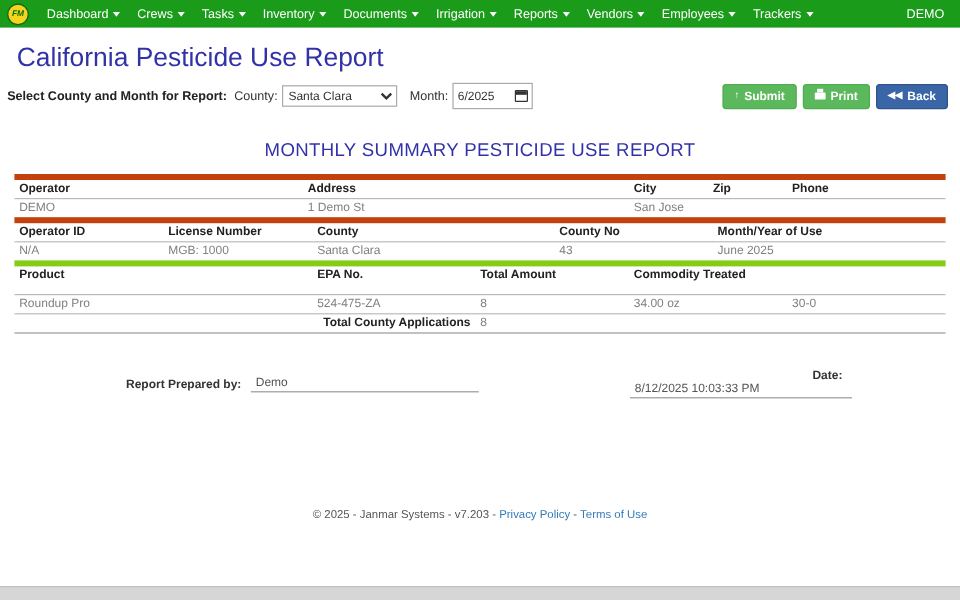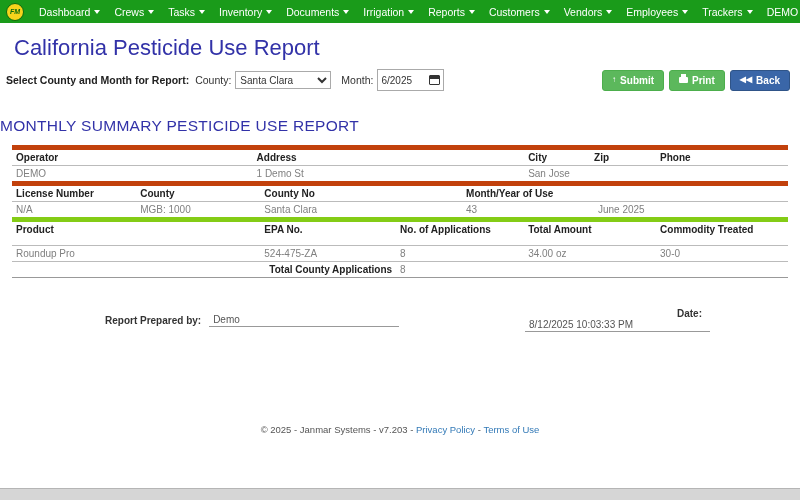--- a/index.html
+++ b/index.html
@@ -42,21 +42,21 @@
     cursor: pointer; border: 1px solid transparent; }
   .btn-green { background: #5cb85c; border-color: #4cae4c; }
   .btn-blue  { background: #3a66a8; border-color: #2f5488; }
   .icon-print { display: inline-block; width: 9px; height: 6px; background: #fff;
     border-radius: 1px; position: relative; }
   .icon-print::before { content: ""; position: absolute; top: -3px; left: 2px; width: 5px;
     height: 3px; background: #fff; }
   .arrow-sm { font-size: 8px; line-height: 1; }
 
   
-  .report-heading { color: #3232a8; font-size: 15.5px;
+  .report-heading { text-align: center; color: #3232a8; font-size: 15.5px;
     font-weight: normal; margin: 26px 0 10px 0; letter-spacing: 0.3px; }
 
   .report-table { margin: 0 12px; font-size: 10px; }
   .trow { display: grid; align-items: center; min-height: 13px; padding: 1px 0; }
   .trow.s1 { grid-template-columns: 31% 35% 8.5% 8.5% 17%; }
   .trow.s2 { grid-template-columns: 16% 16% 26% 17% 25%; }
   .trow.s3 { grid-template-columns: 32% 17.5% 16.5% 17% 17%; }
   .trow > div { padding: 1px 4px; }
   .hrow { border-top: 5px solid #c2410c; font-weight: bold; color: #222; }
   .hrow-strong { border-top: 5px solid #84cc16; }
@@ -105,24 +105,20 @@
     <li class="nav-item">
         <span>Documents</span>
         <span class="caret"></span>
       </li>
     <li class="nav-item">
         <span>Irrigation</span>
         <span class="caret"></span>
       </li>
     <li class="nav-item">
         <span>Reports</span>
-        <span class="caret"></span>
-      </li>
-    <li class="nav-item">
-        <span>Customers</span>
         <span class="caret"></span>
       </li>
     <li class="nav-item">
         <span>Vendors</span>
         <span class="caret"></span>
       </li>
     <li class="nav-item">
         <span>Employees</span>
         <span class="caret"></span>
       </li>
@@ -181,37 +177,37 @@
   </div>
   <div class="trow s1 drow">
     <div>DEMO</div>
     <div>1 Demo St</div>
     <div>San Jose</div>
     <div></div>
     <div></div>
   </div>
 
   <div class="trow s2 hrow">
+    <div>Operator ID</div>
     <div>License Number</div>
     <div>County</div>
     <div>County No</div>
     <div>Month/Year of Use</div>
   </div>
   <div class="trow s2 drow">
     <div>N/A</div>
     <div>MGB: 1000</div>
     <div>Santa Clara</div>
     <div>43</div>
     <div>June 2025</div>
   </div>
 
   <div class="trow s3 hrow hrow-strong">
     <div>Product</div>
     <div>EPA No.</div>
-    <div>No. of Applications</div>
     <div>Total Amount</div>
     <div>Commodity Treated</div>
   </div>
   <div class="spacer-row"></div>
   <div class="trow s3 drow">
     <div>Roundup Pro</div>
     <div>524-475-ZA</div>
     <div>8</div>
     <div>34.00 oz</div>
     <div>30-0</div>

